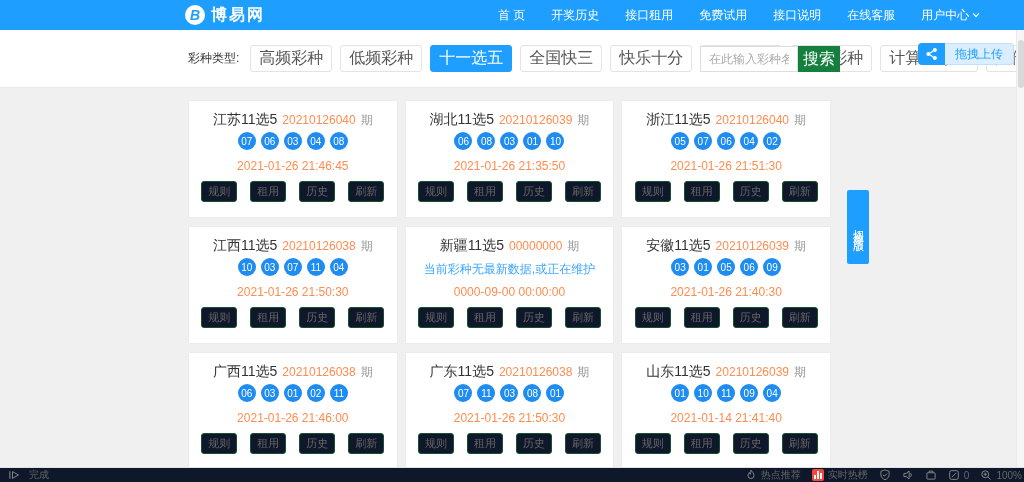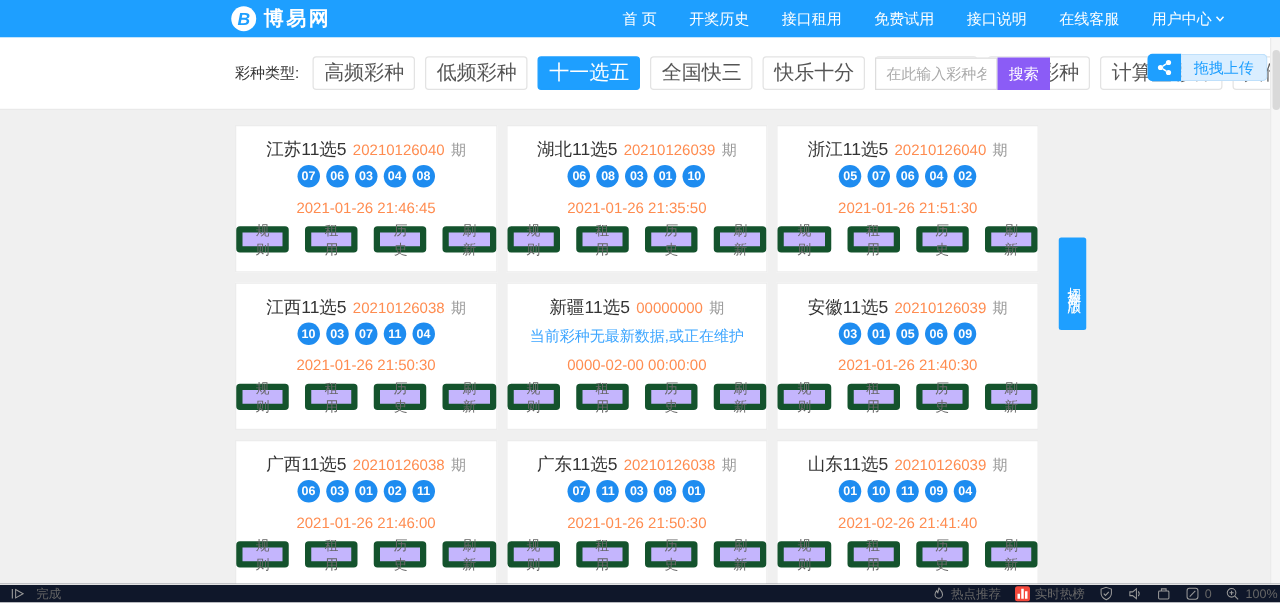--- a/index.html
+++ b/index.html
@@ -42,22 +42,22 @@
     font-family:inherit;
   }
   .filter-btn.active { background:#1e9fff; border-color:#1e9fff; color:#fff; }
   .search-box { position:absolute; left:700px; top:16px; display:flex; }
   .search-input {
     width:98px; height:26px; border:1px solid #ddd; padding:0 8px;
     font-size:12px; color:#555; outline:none; font-family:inherit;
   }
   .search-input::placeholder { color:#aaa; }
   .search-btn {
-    width:42px; height:26px; background:#8b5cf6; color:#fff; border:none;
-    font-size:12px; cursor:pointer; font-family:inherit;
+    width:42px; height:26px; background:#15803d; color:#fff; border:none;
+    font-size:16px; cursor:pointer; font-family:inherit;
   }
   .upload { position:absolute; right:10px; top:13px; display:flex; height:22px; }
   .upload-icon {
     width:27px; height:22px; background:#1e9fff; border-radius:4px 0 0 4px;
     display:flex; align-items:center; justify-content:center;
   }
   .upload-btn {
     height:22px; padding:0 10px; background:#daeeff; border:1px solid #bfe0fb;
     border-left:none; border-radius:0 4px 4px 0; color:#1e9fff; font-size:12px;
     display:flex; align-items:center; cursor:pointer; font-family:inherit;
@@ -76,29 +76,29 @@
   .card-title-row {
     position:absolute; top:10px; left:0; width:100%;
     display:flex; justify-content:center; align-items:baseline; gap:5px;
   }
   .card-name { color:#333; font-size:14px; }
   .card-issue { color:#ff8c50; font-size:12px; }
   .card-issue-suffix { color:#999; font-size:12px; }
   .balls { position:absolute; top:31px; left:0; width:100%; display:flex; justify-content:center; gap:5px; }
   .ball {
     width:18px; height:18px; border-radius:50%; background:#1e8cf0;
-    color:#fff; font-size:10px; font-weight:bold;
+    color:#fff; font-size:10px; font-weight:normal;
     display:flex; align-items:center; justify-content:center;
   }
   .card-notice { position:absolute; top:34px; left:0; width:100%; font-size:12px; color:#3ca5ff; }
   .card-time { position:absolute; top:58px; left:0; width:100%; font-size:12px; color:#ff8c50; }
   .card-actions { position:absolute; top:80px; left:0; width:100%; display:flex; justify-content:center; gap:13px; }
   .card-action {
-    min-width:36px; height:21px; padding:0 6px; border:5px solid #14532d; border-radius:3px;
-    background:#c4b5fd; font-size:11px; color:#666; cursor:pointer;
+    min-width:36px; height:21px; padding:0 6px; border:1px solid #14532d; border-radius:3px;
+    background:#0f172a; font-size:11px; color:#666; cursor:pointer;
     display:flex; align-items:center; justify-content:center; font-family:inherit;
   }
 
   
   .side-btn {
     position:absolute; left:847px; top:190px; width:22px; height:74px;
     background:#1e9fff; color:#fff; border-radius:2px; cursor:pointer;
     writing-mode:vertical-lr; text-orientation:upright; letter-spacing:3px;
     font-size:11px; display:flex; align-items:center; justify-content:center;
   }
@@ -272,21 +272,21 @@
       </div>
     </div>
 
     <div class="card">
       <div class="card-title-row">
         <span class="card-name">新疆11选5</span>
         <span class="card-issue">00000000</span>
         <span class="card-issue-suffix">期</span>
       </div>
       <div class="card-notice">当前彩种无最新数据,或正在维护</div>
-      <div class="card-time">0000-02-00 00:00:00</div>
+      <div class="card-time">0000-09-00 00:00:00</div>
       <div class="card-actions">
         <button class="card-action">规则</button>
         <button class="card-action">租用</button>
         <button class="card-action">历史</button>
         <button class="card-action">刷新</button>
       </div>
     </div>
 
     <div class="card">
       <div class="card-title-row">
@@ -360,21 +360,21 @@
         <span class="card-issue">20210126039</span>
         <span class="card-issue-suffix">期</span>
       </div>
       <div class="balls">
         <span class="ball">01</span>
         <span class="ball">10</span>
         <span class="ball">11</span>
         <span class="ball">09</span>
         <span class="ball">04</span>
       </div>
-      <div class="card-time">2021-02-26 21:41:40</div>
+      <div class="card-time">2021-01-14 21:41:40</div>
       <div class="card-actions">
         <button class="card-action">规则</button>
         <button class="card-action">租用</button>
         <button class="card-action">历史</button>
         <button class="card-action">刷新</button>
       </div>
     </div>
 
   </div>
 </div>

